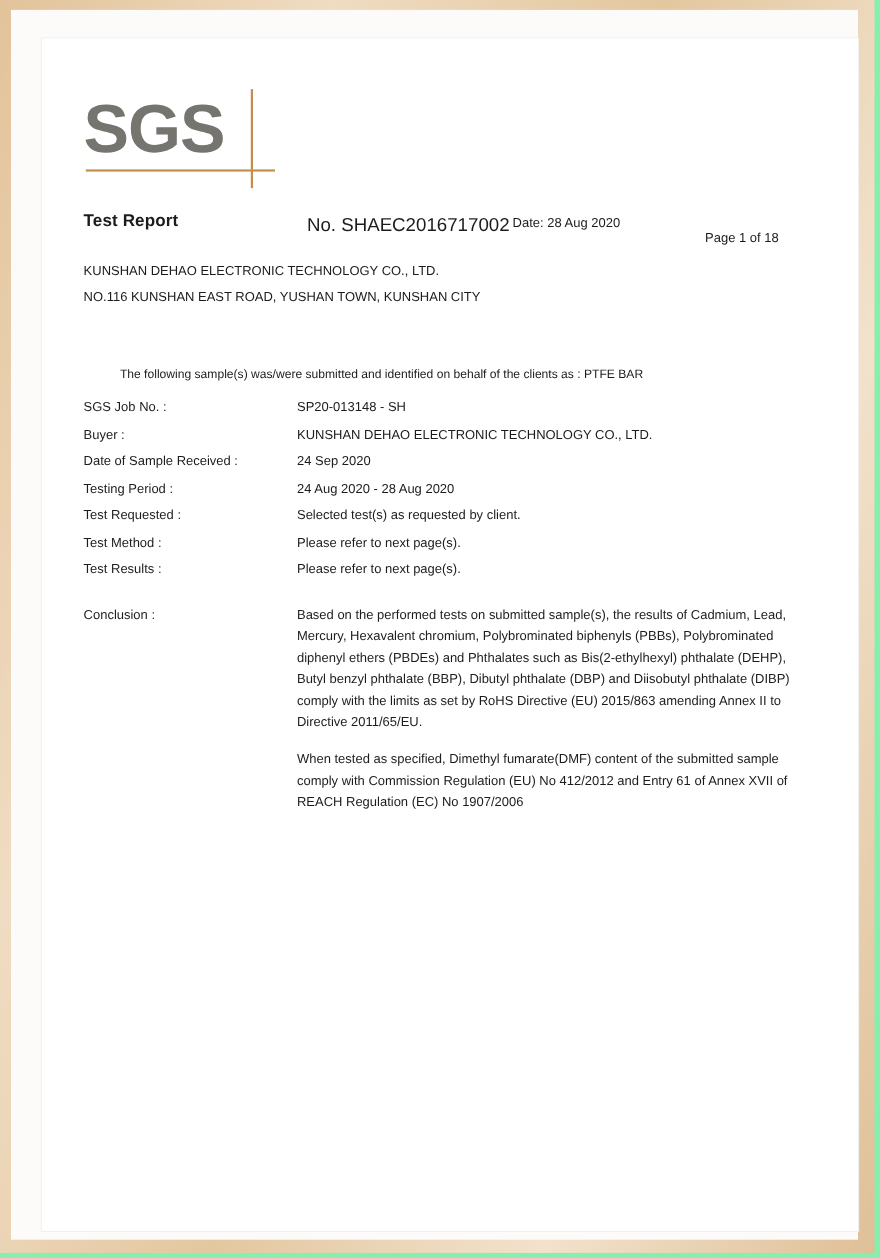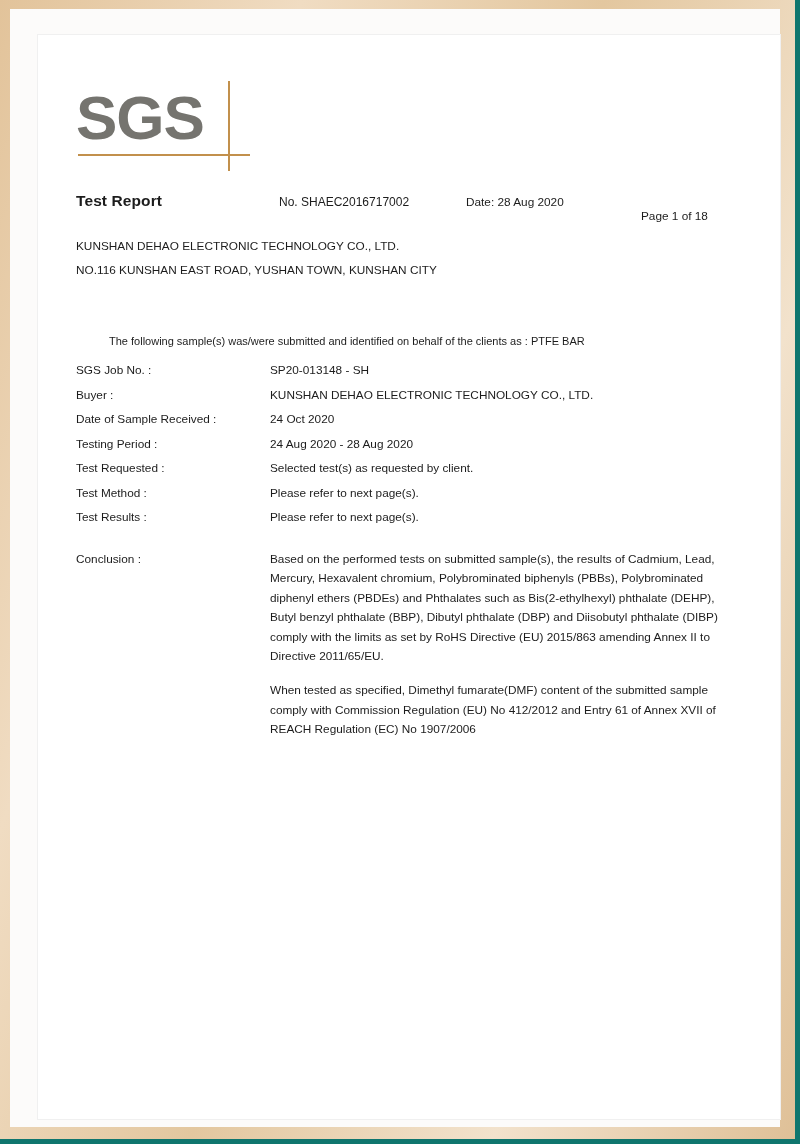--- a/index.html
+++ b/index.html
@@ -12,21 +12,21 @@
     height: 1144px;
     overflow: hidden;
     font-family: "Liberation Sans", sans-serif;
   }
 
   
   .scan-outer {
     position: relative;
     width: 800px;
     height: 1144px;
-    background: #0f766e;
+    background: #86efac;
     box-sizing: border-box;
   }
   .scan-frame {
     position: absolute;
     left: 0; top: 0;
     width: 795px;
     height: 1139px;
     background: linear-gradient(110deg, #e2c39a 0%, #f0dcc2 25%, #e3c79f 50%, #f2e2cc 75%, #dfc097 100%);
     box-sizing: border-box;
   }
@@ -98,21 +98,21 @@
     left: 0;
     top: 0;
     font-size: 15.5px;
     font-weight: bold;
     letter-spacing: 0.1px;
   }
   .hdr-no {
     position: absolute;
     left: 203px;
     top: 3px;
-    font-size: 12px;
+    font-size: 17px;
   }
   .hdr-date {
     position: absolute;
     left: 390px;
     top: 3px;
     font-size: 11.8px;
   }
   .hdr-page {
     position: absolute;
     left: 565px;
@@ -212,21 +212,21 @@
           <div class="detail-row">
             <div class="detail-label">SGS Job No. :</div>
             <div class="detail-value">SP20-013148 - SH</div>
           </div>
           <div class="detail-row">
             <div class="detail-label">Buyer :</div>
             <div class="detail-value">KUNSHAN DEHAO ELECTRONIC TECHNOLOGY CO., LTD.</div>
           </div>
           <div class="detail-row">
             <div class="detail-label">Date of Sample Received :</div>
-            <div class="detail-value">24 Oct 2020</div>
+            <div class="detail-value">24 Sep 2020</div>
           </div>
           <div class="detail-row">
             <div class="detail-label">Testing Period :</div>
             <div class="detail-value">24 Aug 2020 - 28 Aug 2020</div>
           </div>
           <div class="detail-row">
             <div class="detail-label">Test Requested :</div>
             <div class="detail-value">Selected test(s) as requested by client.</div>
           </div>
           <div class="detail-row">

